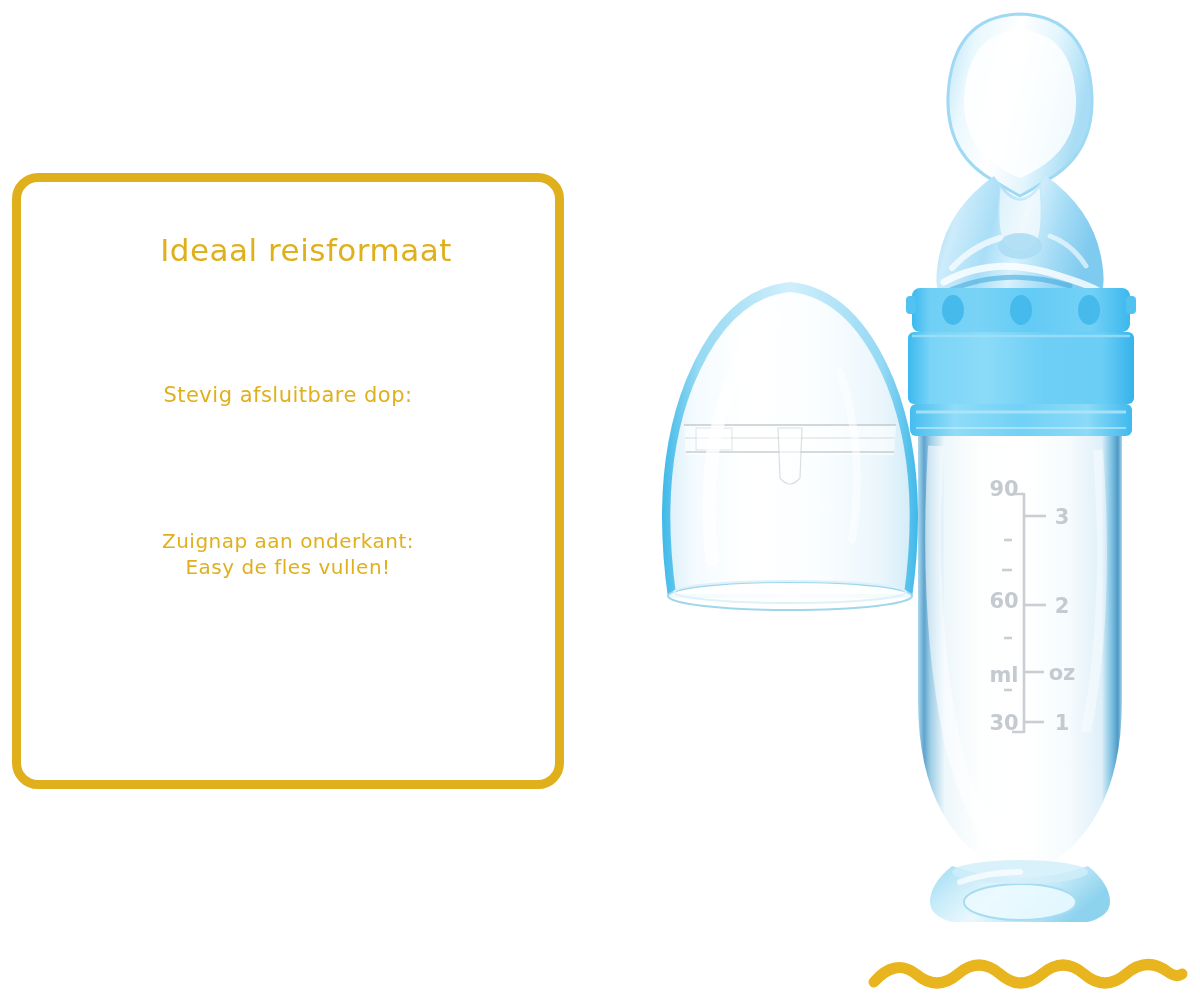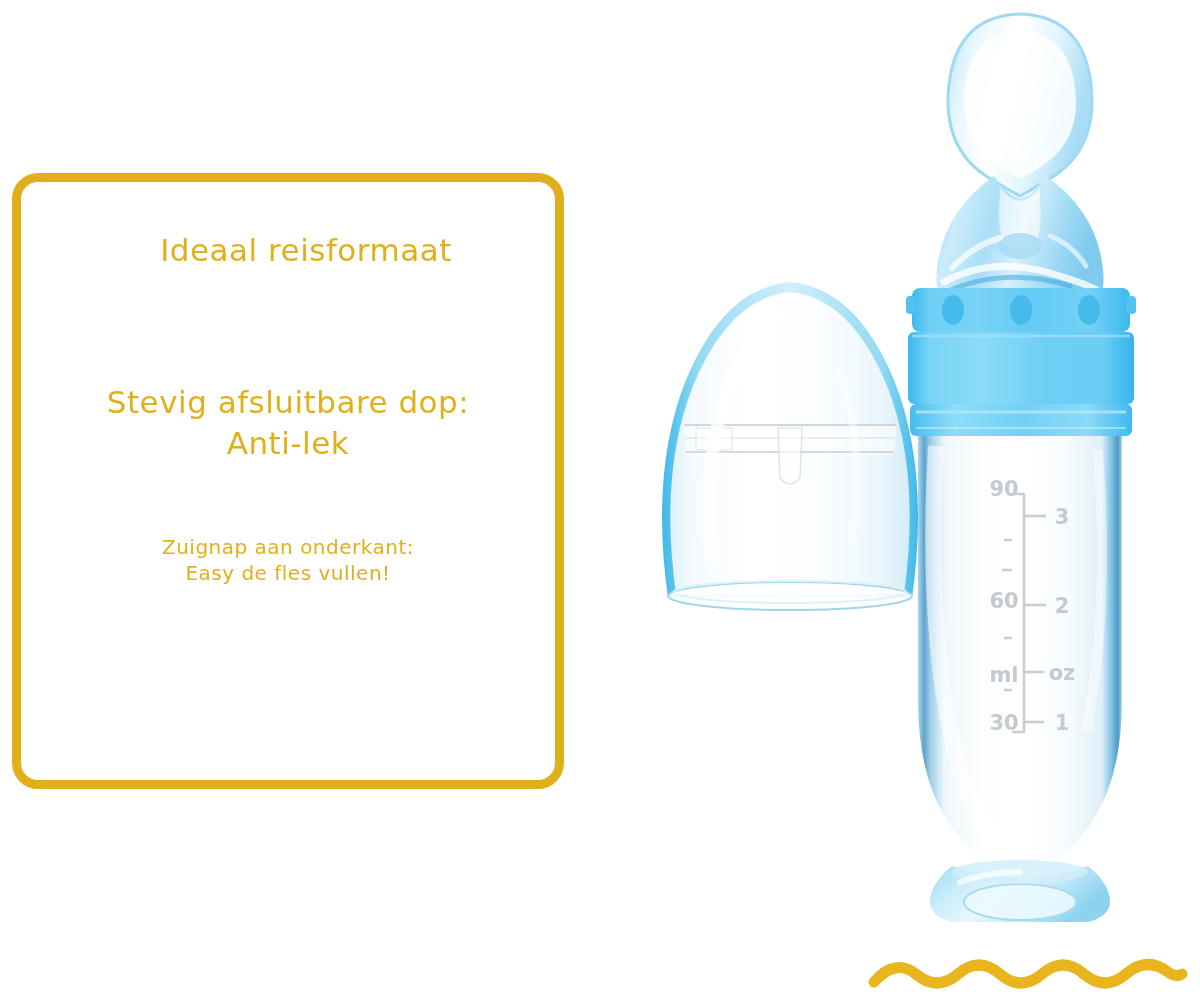--- a/index.html
+++ b/index.html
@@ -51,21 +51,21 @@
     font-family: "DejaVu Sans", sans-serif;
     font-weight: 400;
     letter-spacing: 0.5px;
     line-height: 1.30;
   }
   .feature-item .line {
     display: block;
     white-space: nowrap;
   }
   .feature-item.f0 { font-size: 31px; margin-bottom: 112px; }
-  .feature-item.f1 { font-size: 31px; margin-bottom: 71px; }
+  .feature-item.f1 { font-size: 21px; margin-bottom: 118px; }
   .feature-item.f2 { font-size: 20px; }
 
   
   .product-art {
     position: absolute;
     left: 600px;
     top: 0;
     width: 600px;
     height: 820px;
   }
@@ -87,21 +87,20 @@
 
   <div class="feature-card" style="border-color: rgb(224, 176, 28);">
     <div class="feature-list">
 
       <div class="feature-item f0" style="color: rgb(224, 176, 28); margin-left: 36px;">
         <span class="line">Ideaal reisformaat</span>
       </div>
 
       <div class="feature-item f1" style="color: rgb(224, 176, 28);">
         <span class="line">Stevig afsluitbare dop:</span>
-        <span class="line">Anti-lek</span>
       </div>
 
       <div class="feature-item f2" style="color: rgb(224, 176, 28);">
         <span class="line">Zuignap aan onderkant:</span>
         <span class="line">Easy de fles vullen!</span>
       </div>
 
     </div>
   </div>
 

